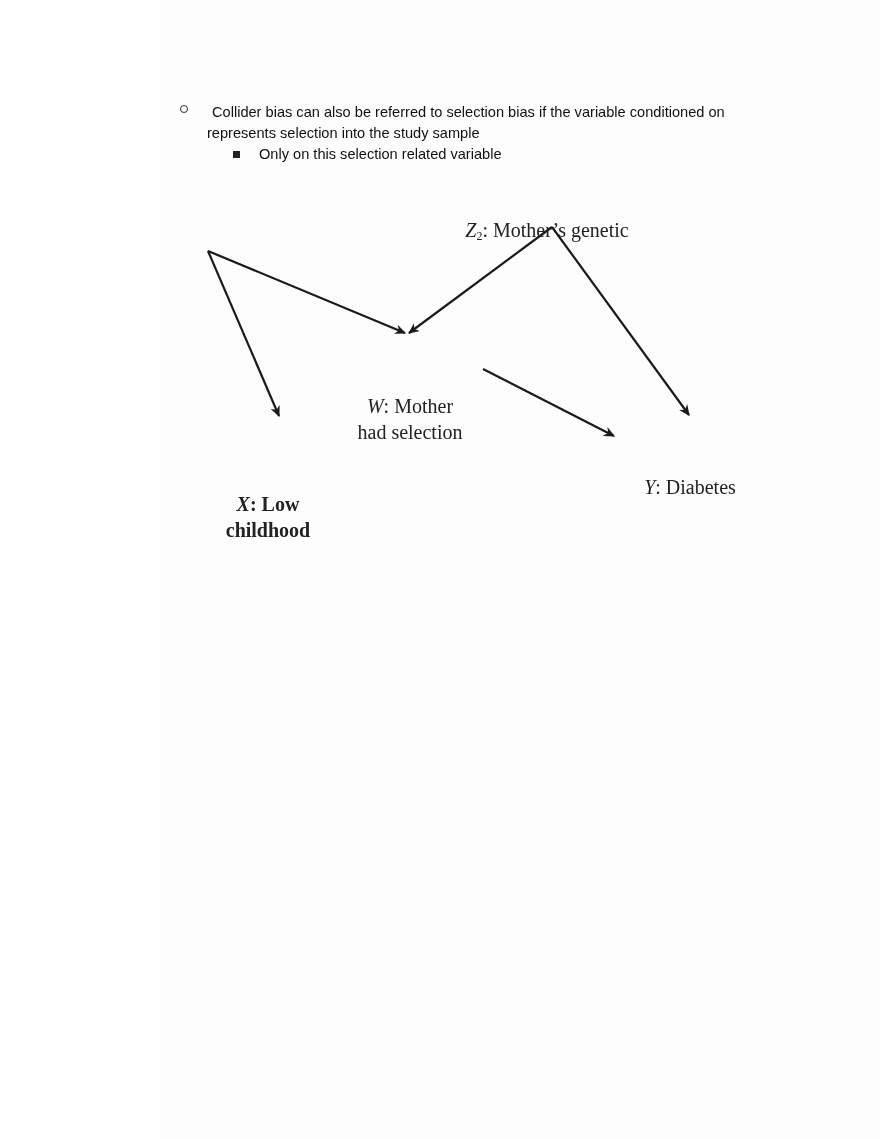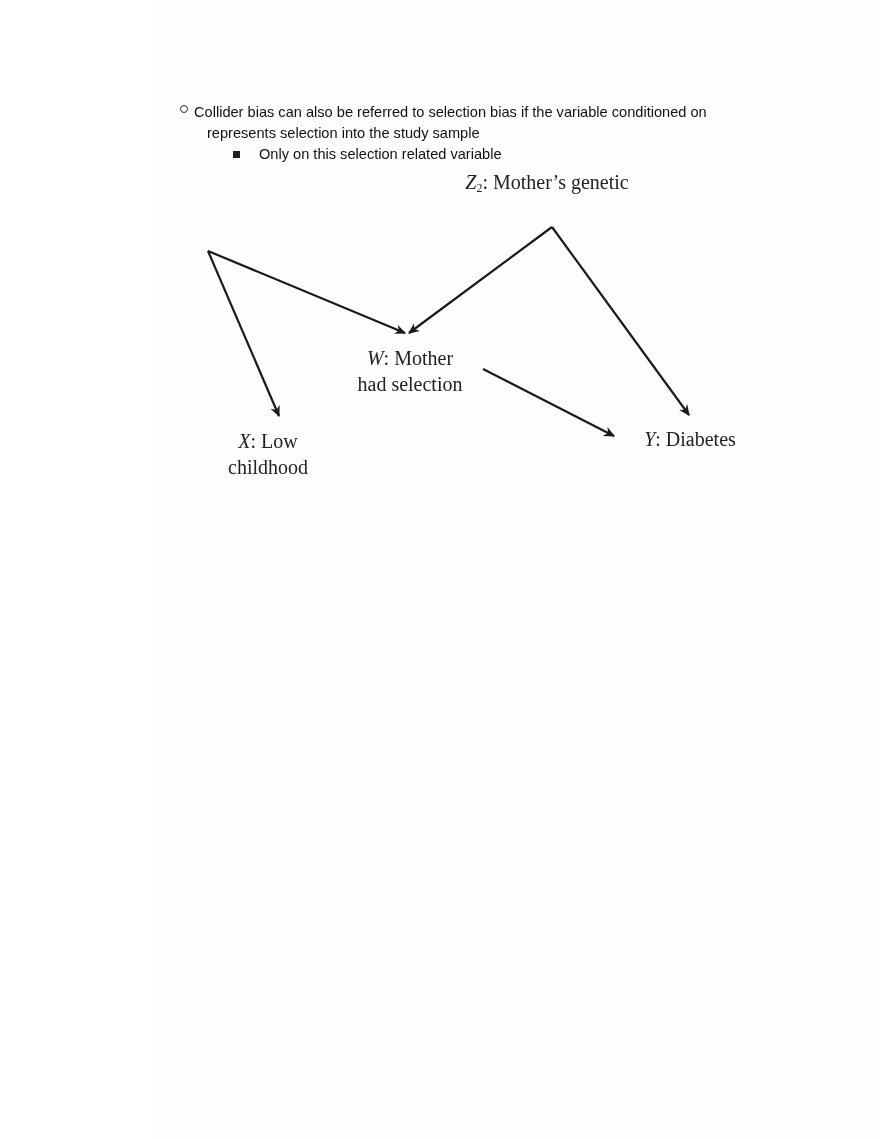--- a/index.html
+++ b/index.html
@@ -26,31 +26,32 @@
     .square-bullet {
       left: 233px; top: 151px; width: 7px; height: 7px; background: #222;
     }
     .diagram {
       position: absolute; left: 0; top: 0; width: 880px; height: 1139px;
     }
     .node {
       position: absolute; font-family: "Liberation Serif", serif;
       font-size: 20px; color: #222; text-align: center; line-height: 26px;
       white-space: nowrap;
+      margin-top: 48px;
     }
     .node i { font-style: italic; }
     .node sub { font-size: 12px; vertical-align: -3px; }
   </style>
 </head>
 <body>
 
 <div class="page-tint"></div>
 
 <div class="bullet-mark hollow-bullet"></div>
-<div class="bullet-text" style="left:194px; top:102px;">Collider bias can also be referred to selection bias if the variable conditioned on</div>
+<div class="bullet-text" style="left:212px; top:102px;">Collider bias can also be referred to selection bias if the variable conditioned on</div>
 <div class="bullet-text" style="left:207px; top:123px;">represents selection into the study sample</div>
 
 <div class="bullet-mark square-bullet"></div>
 <div class="bullet-text" style="left:259px; top:144px;text-align:center;">Only on this selection related variable</div>
 
 <div class="diagram">
   <svg width="880" height="1139" style="position:absolute;left:0;top:0;">
     <defs>
       <marker id="ah" viewBox="0 0 20 20" refX="18" refY="10" markerWidth="11" markerHeight="11" orient="auto" markerUnits="userSpaceOnUse">
         <path d="M0,1 L20,10 L0,19 L6,10 Z" fill="#1a1a1a"></path>
@@ -68,21 +69,21 @@
 
   <div class="node" style="left:452px; top:169px; width:190px;">
     <div><i>Z</i><sub>2</sub><span>: Mother’s genetic</span></div>
   </div>
 
   <div class="node" style="left:350px; top:345px; width:120px;">
     <div><i>W</i><span>: Mother</span></div>
     <div>had selection</div>
   </div>
 
-  <div class="node" style="left:218px; top:428px; width:100px;">
+  <div class="node" style="left:218px; top:443px; width:100px;font-weight:bold;">
     <div><i>X</i><span>: Low</span></div>
     <div>childhood</div>
   </div>
 
   <div class="node" style="left:634px; top:426px; width:112px;">
     <div><i>Y</i><span>: Diabetes</span></div>
   </div>
 </div>
 
 </body></html>

